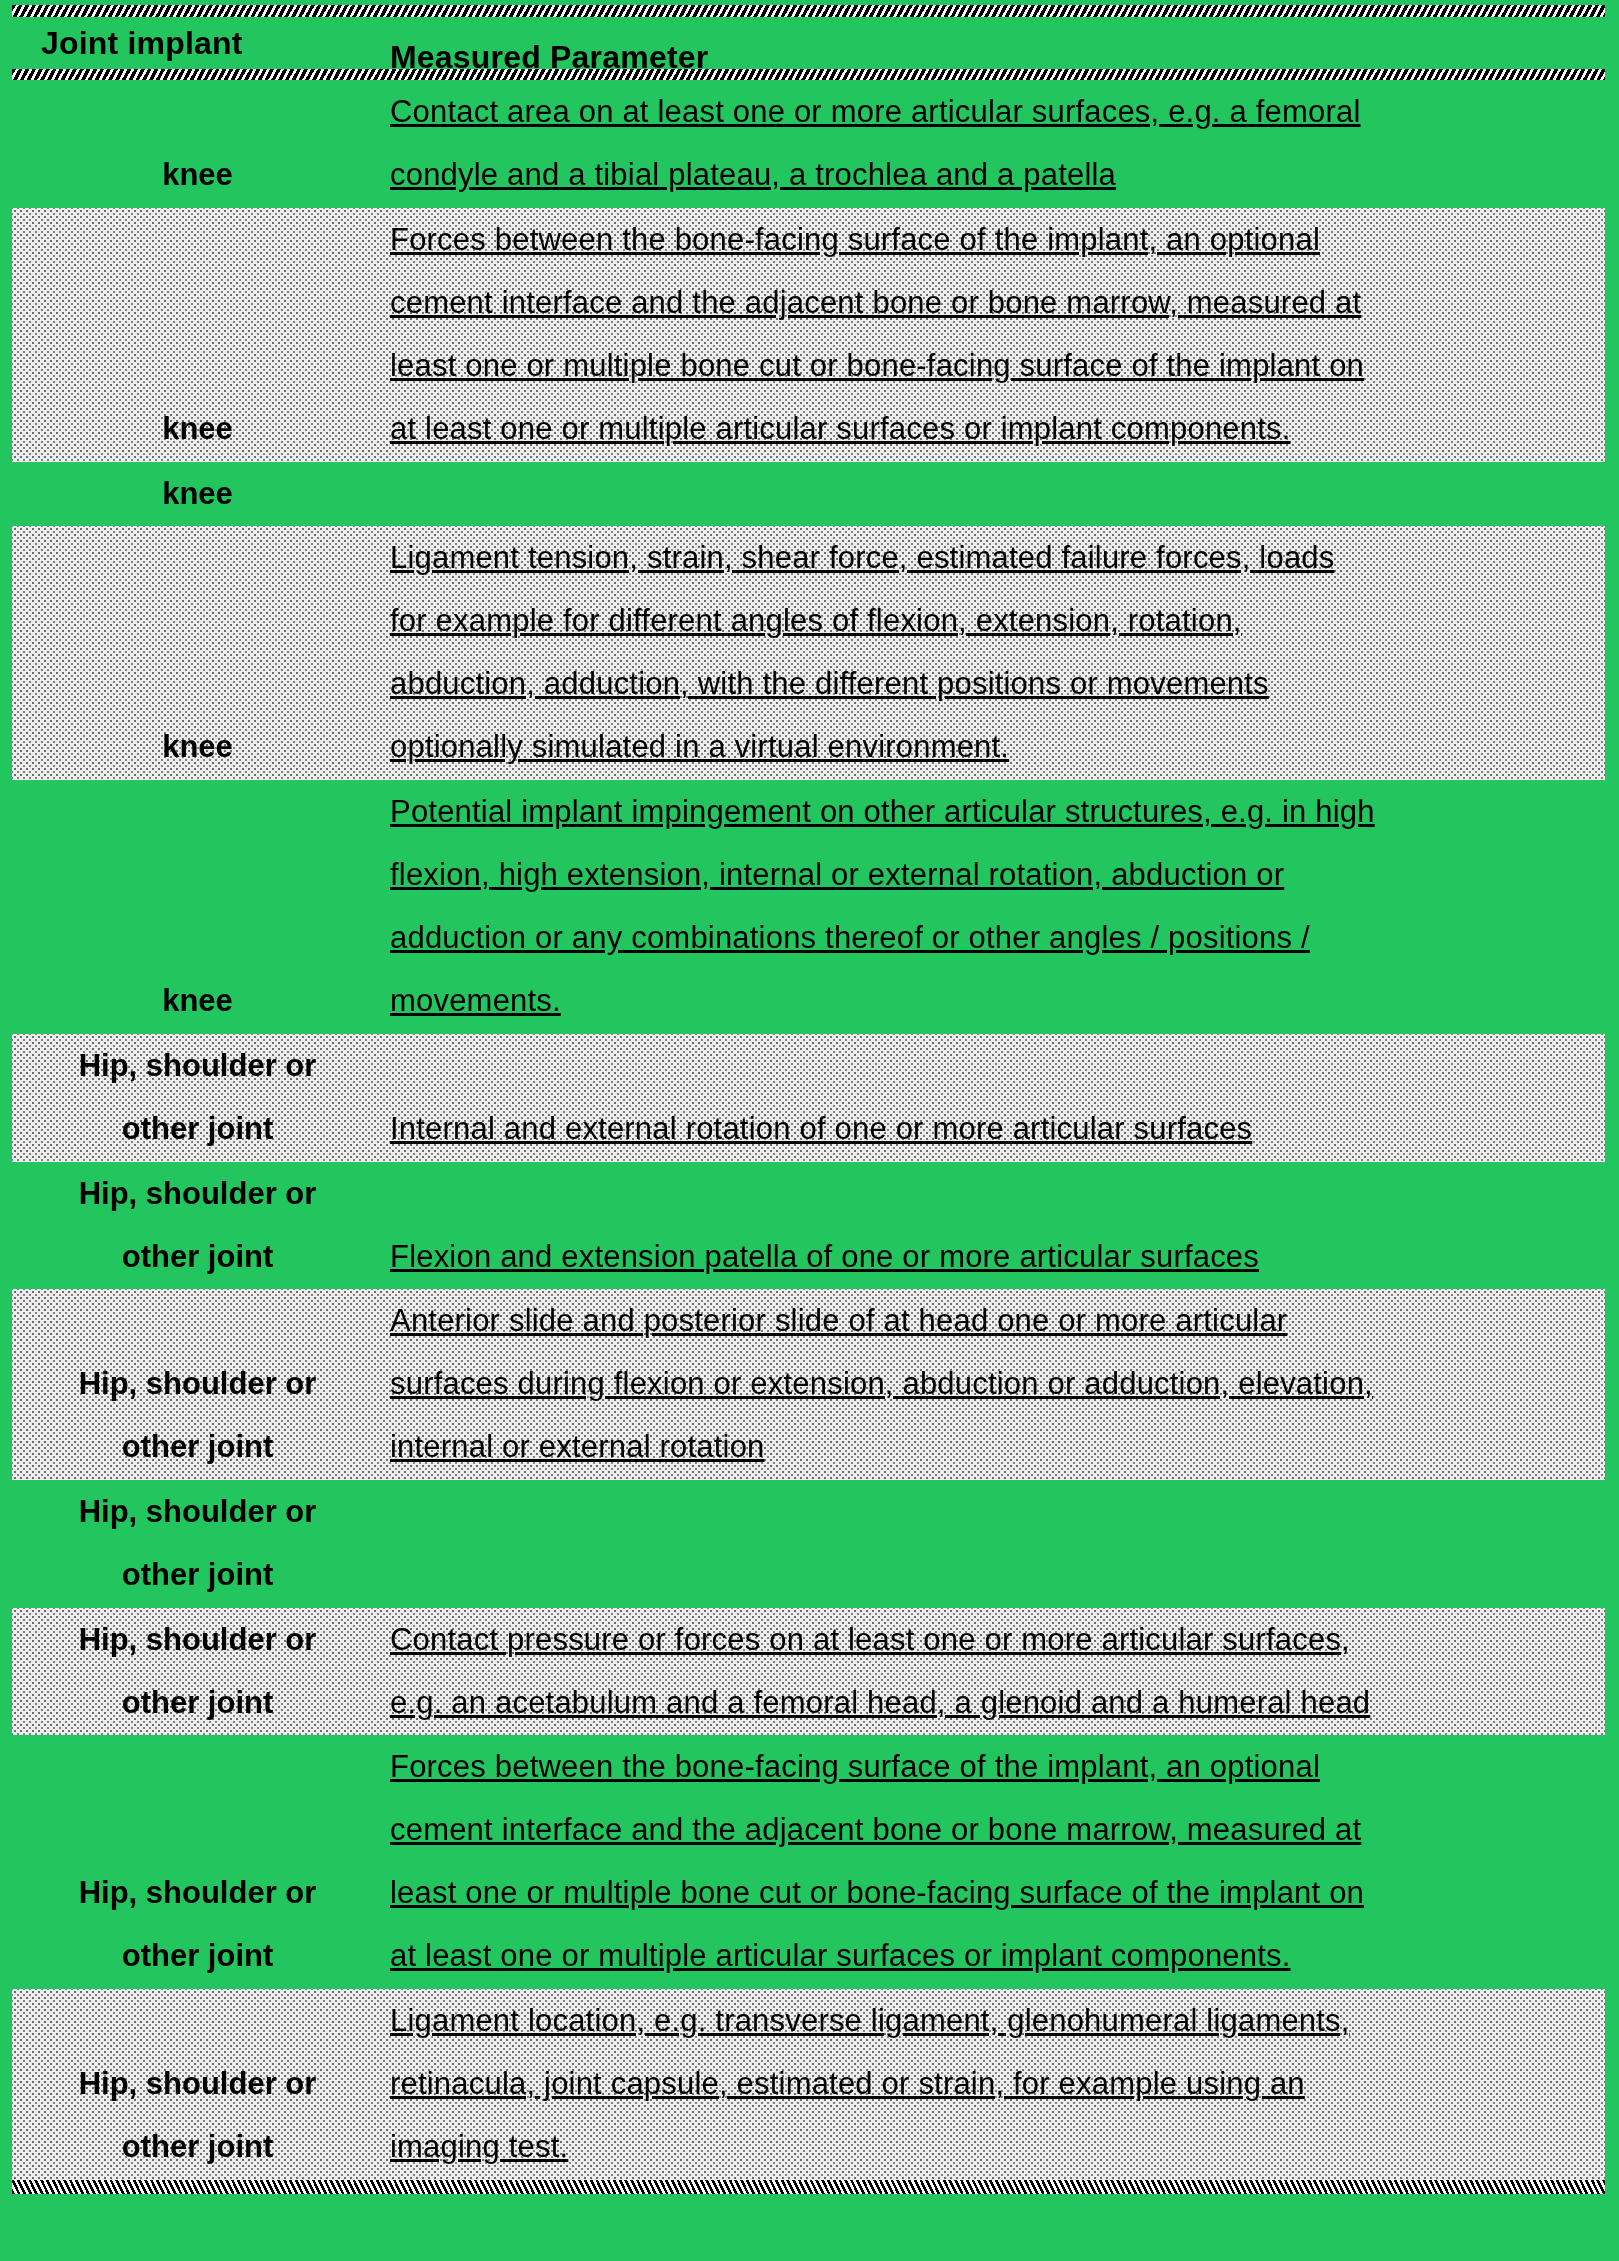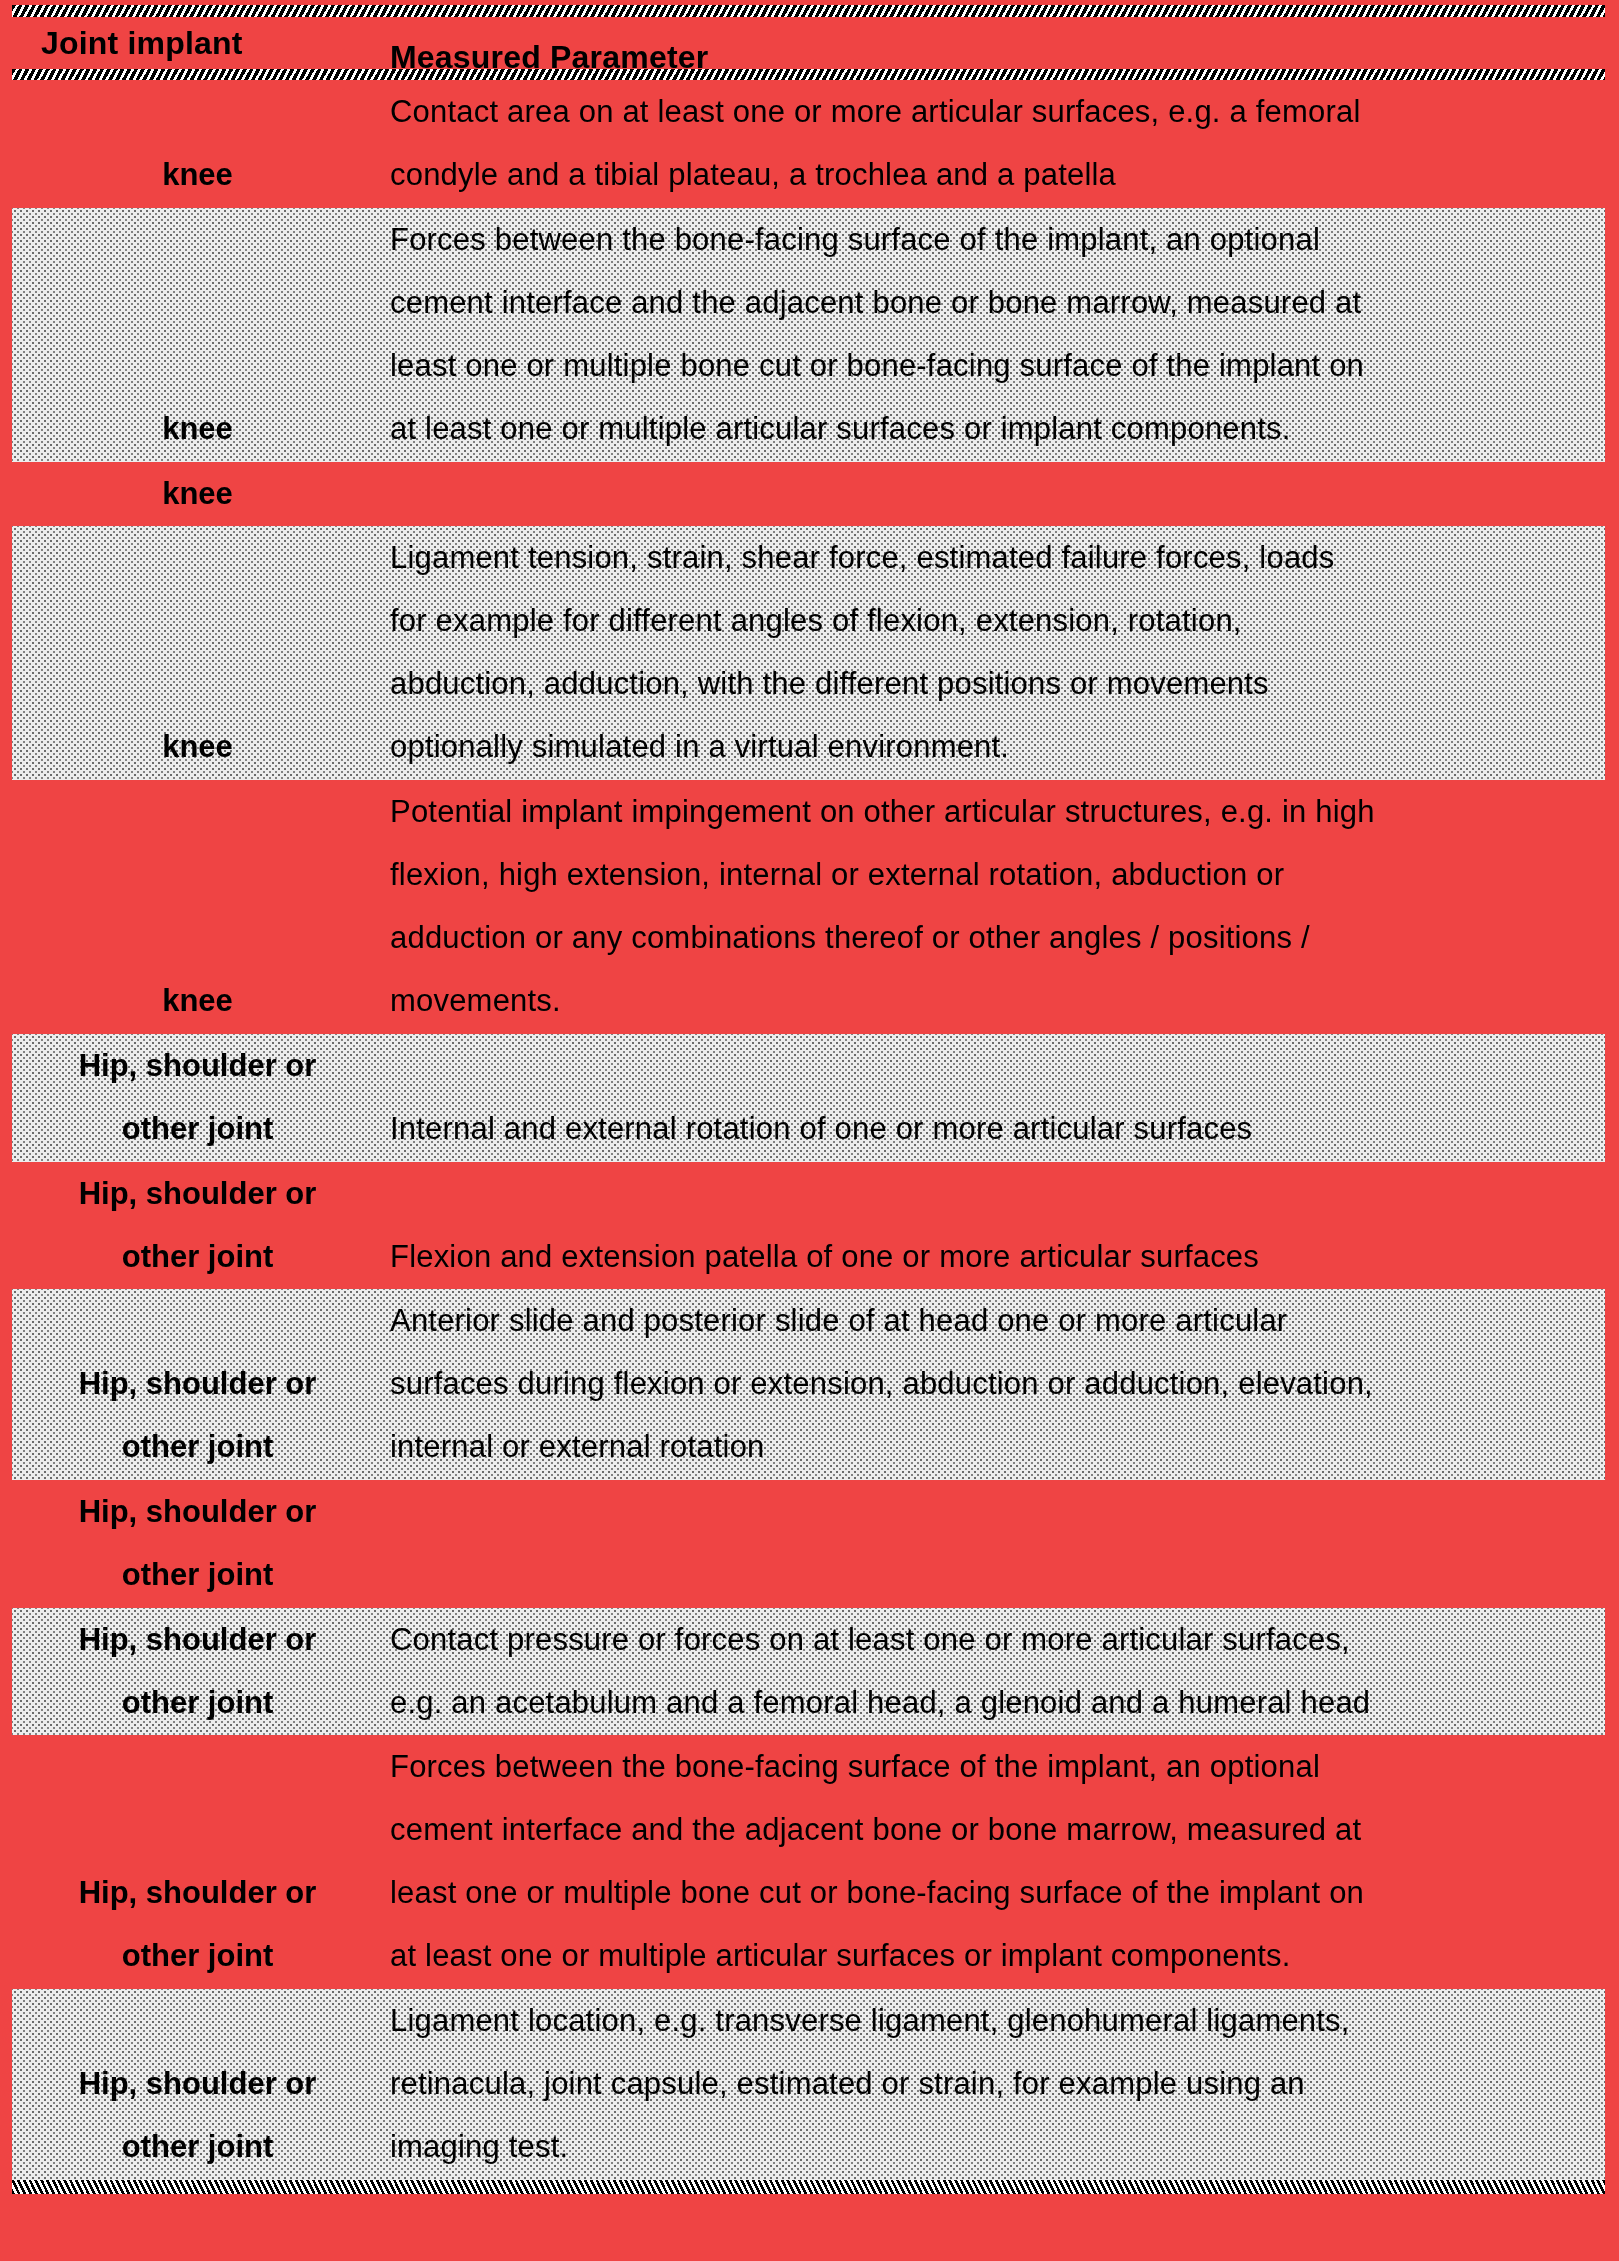--- a/index.html
+++ b/index.html
@@ -7,21 +7,21 @@
     background: #ffffff;
     width: 1620px;
     font-family: "Liberation Sans", "DejaVu Sans", sans-serif;
     color: #000;
   }
   .page {
     width: 1620px;
     height: 2261px;
     padding: 5.2px 15.5px 0 12px;
     overflow: hidden;
-    background: #ef4444;
+    background: #22c55e;
   }
   
   .rule {
     width: 100%;
     background-image: repeating-linear-gradient(118deg, #000 0px, #000 3.4px, #ffffff 3.4px, #ffffff 6px);
   }
   .rule-top    { height: 12px; }
   .rule-header { height: 11.2px; }
   .rule-bottom { height: 14px; background-image: repeating-linear-gradient(64deg, #000 0px, #000 2.6px, #ffffff 2.6px, #ffffff 5.2px); }
 
@@ -55,20 +55,21 @@
   .cell-implant {
     width: 378px;
     text-align: center;
     font-weight: bold;
     padding-right: 7px;
   }
   .cell-param {
     flex: 1;
     padding-right: 8.6px;
     letter-spacing: 0.2px;
+    text-decoration: underline;
   }
 </style>
 </head>
 <body>
 
 <div class="page">
 
   <div class="rule rule-top"></div>
 
   <div class="header-row">

